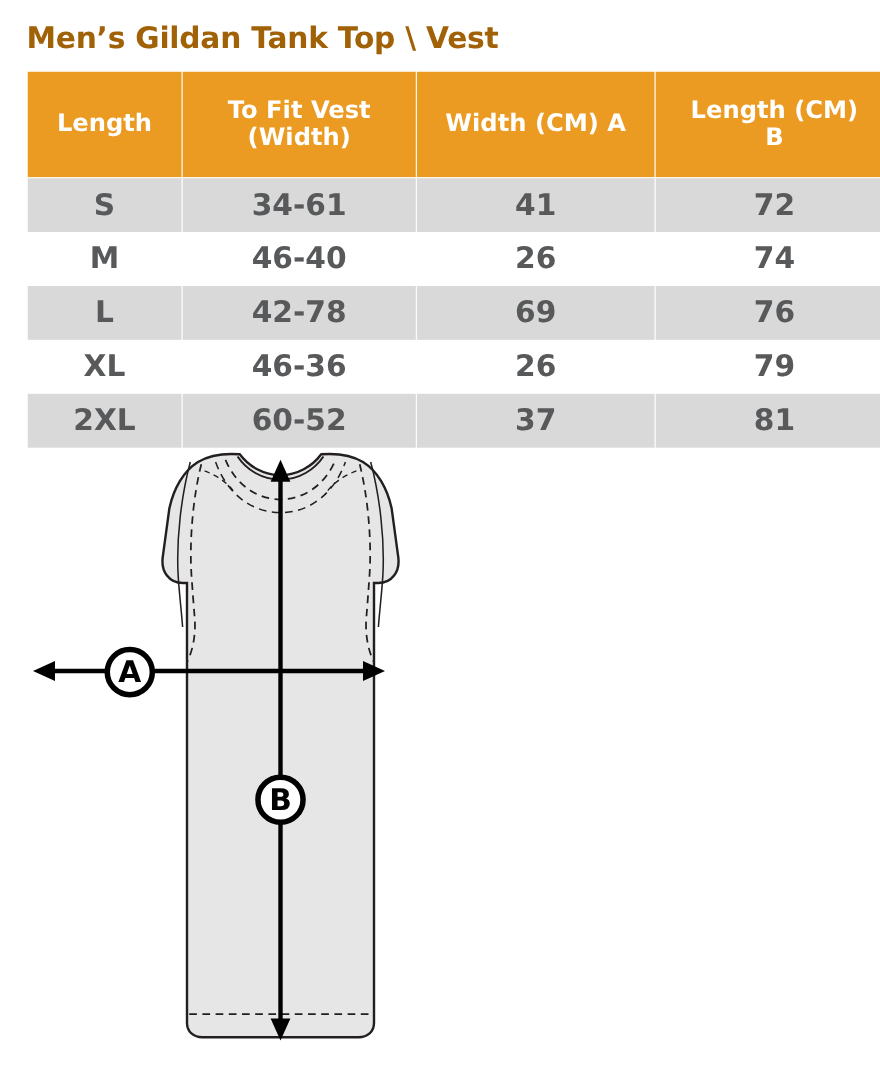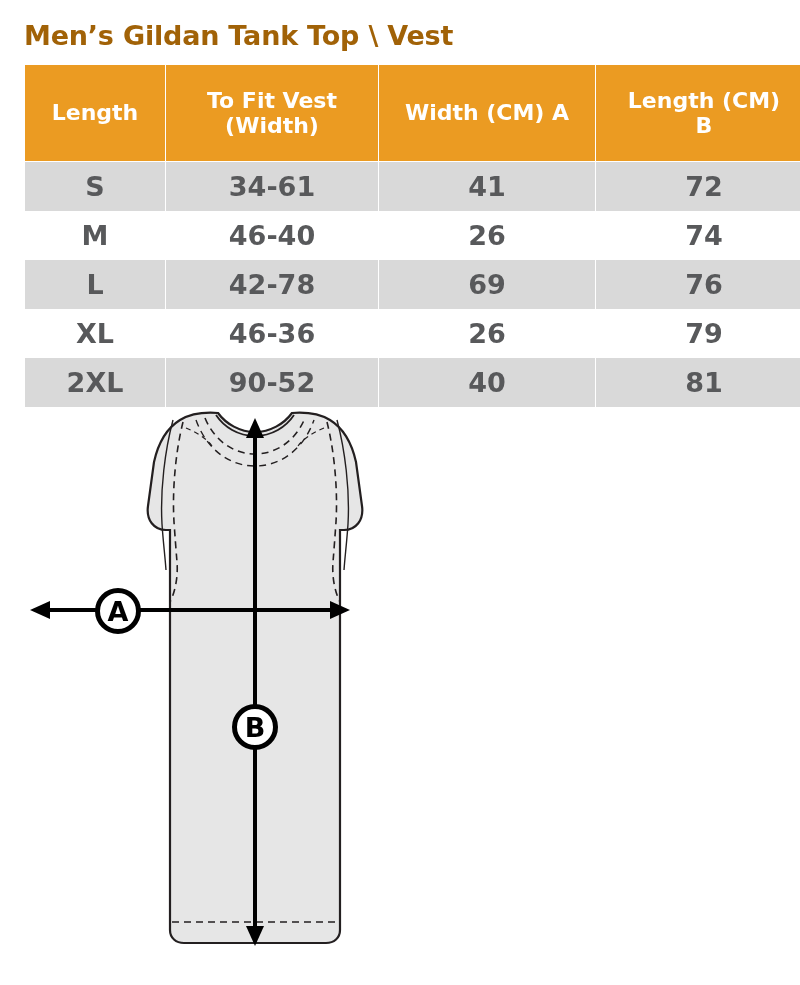--- a/index.html
+++ b/index.html
@@ -144,22 +144,22 @@
         <td class="col-3">76</td>
       </tr>
       <tr class="even">
         <td class="col-0">XL</td>
         <td class="col-1">46-36</td>
         <td class="col-2">26</td>
         <td class="col-3">79</td>
       </tr>
       <tr class="odd">
         <td class="col-0">2XL</td>
-        <td class="col-1">90-52</td>
-        <td class="col-2">40</td>
+        <td class="col-1">60-52</td>
+        <td class="col-2">37</td>
         <td class="col-3">81</td>
       </tr>
     </tbody>
   </table>
 
   <svg class="diagram" viewBox="0 0 800 575">
     <g>
 
       <path d="M 180 10
                C 190 4, 205 2, 218 3

